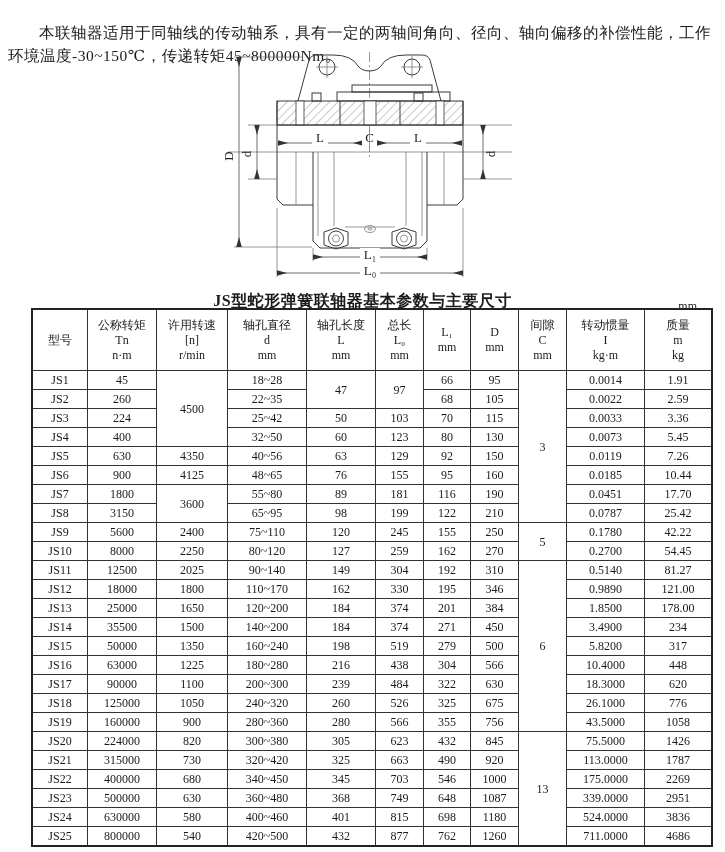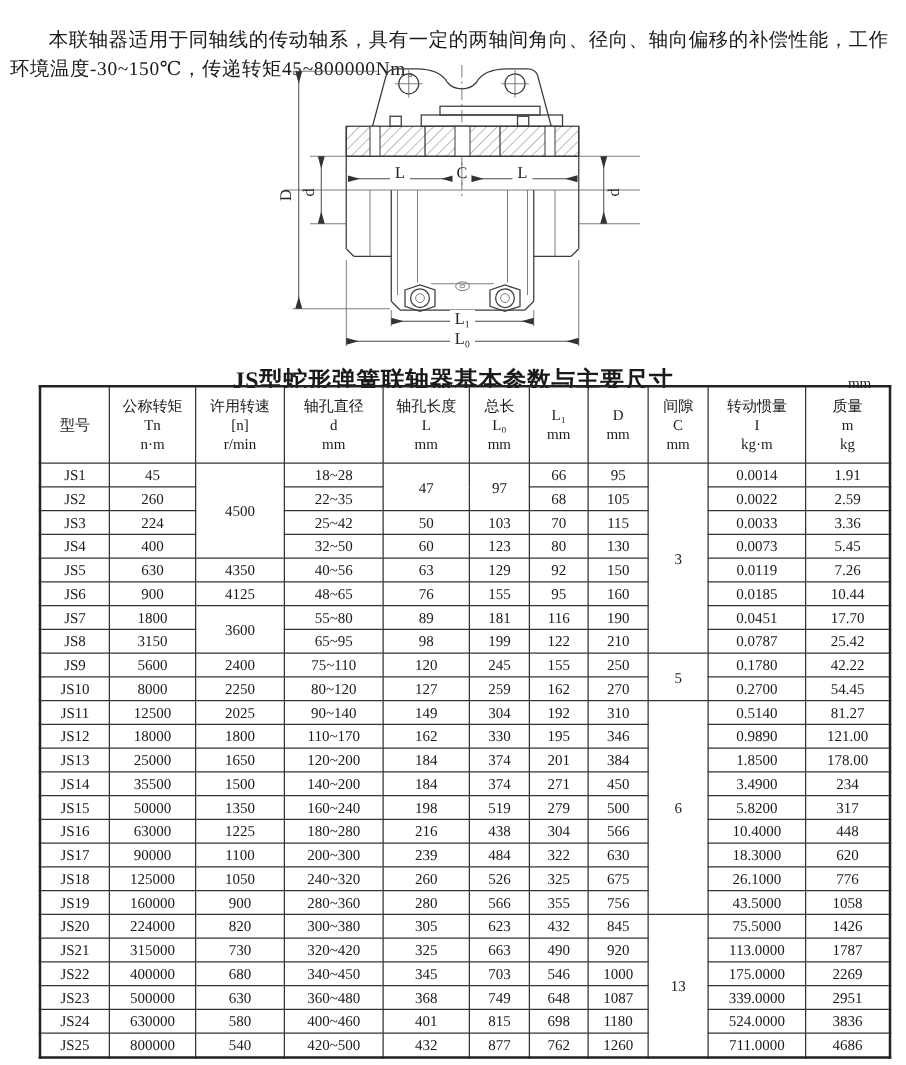--- a/index.html
+++ b/index.html
@@ -9,21 +9,21 @@
     overflow:hidden;
   }
   .intro{
     position:absolute;left:8px;top:5px;width:708px;
     font-size:15.5px;line-height:23px;text-indent:2em;letter-spacing:0.5px;
   }
   .figure{position:absolute;left:160px;top:48px;width:400px;height:242px;}
   .figure svg{width:100%;height:100%;}
   .tbl-title{
     position:absolute;left:0;top:291px;width:725px;text-align:center;
-    font-size:19px;font-weight:bold;letter-spacing:0.5px;
+    font-size:16px;font-weight:bold;letter-spacing:0.5px;
   }
   .unit-note{
     position:absolute;right:28px;top:299px;font-size:12px;
   }
   table.spec{
     position:absolute;left:31px;top:308px;width:668px;
     border-collapse:collapse;table-layout:fixed;
     font-size:12px;
   }
   table.spec th, table.spec td{

